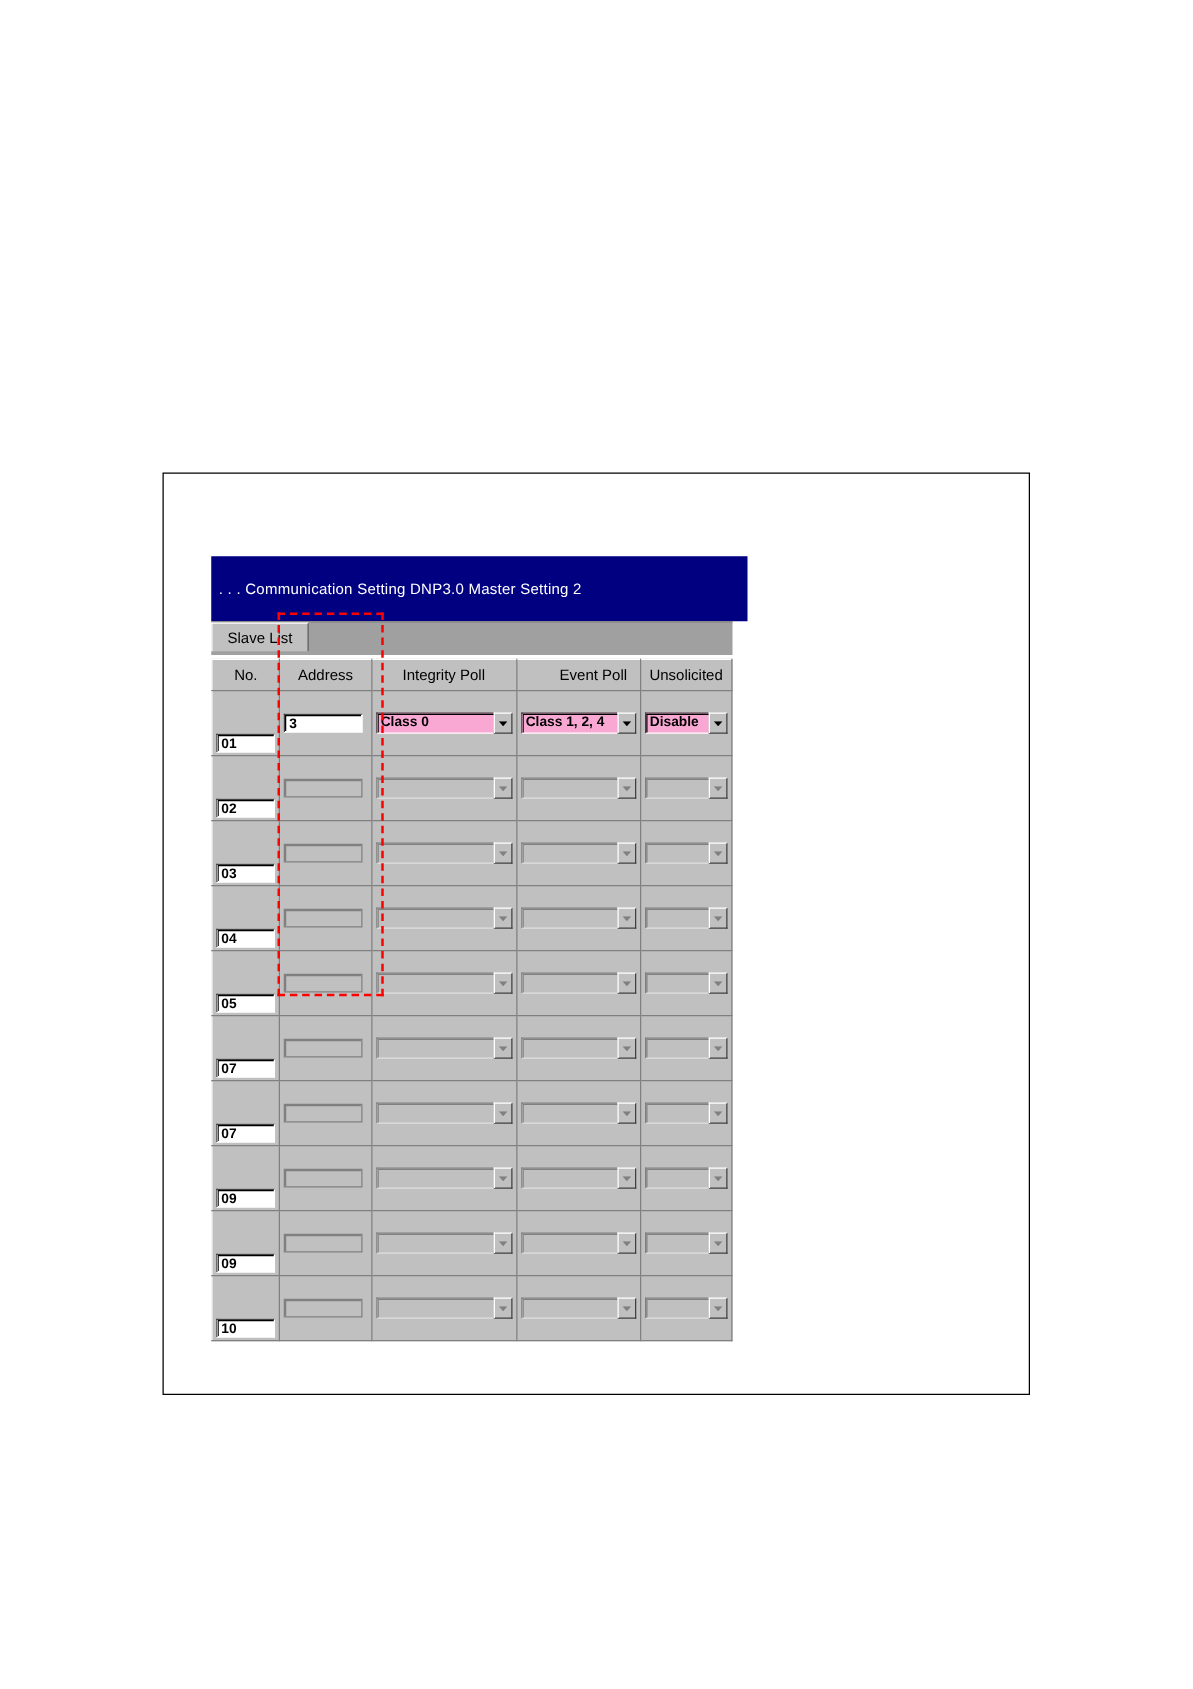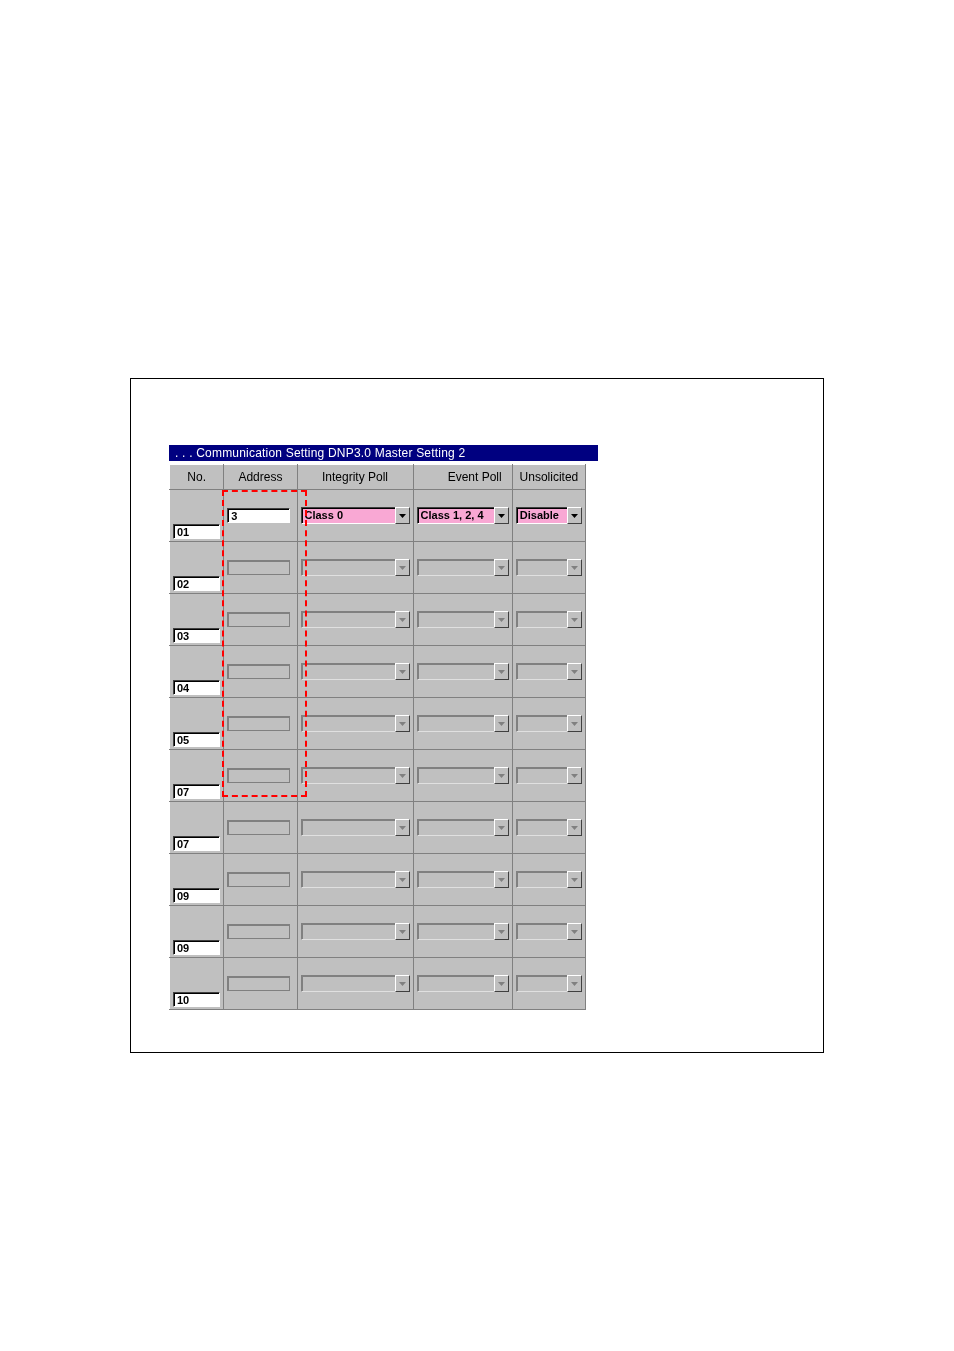--- a/index.html
+++ b/index.html
@@ -10,21 +10,21 @@
       font-size: 11px;
     }
     .outer-border {
       border: 1px solid #000;
       margin: 378px 130px 0 130px;
       padding: 66px 0 42px 38px;
     }
     .title-bar {
       background: #000080;
       color: #fff;
-      padding: 0 6px;
+      padding: 18px 6px;
       font-size: 12px;
       width: 417px;
       height: 16px;
       line-height: 16px;
       letter-spacing: 0.2px;
     }
     .tab-row {
       display: flex;
       background: #a0a0a0;
       width: 417px;
@@ -156,20 +156,23 @@
       pointer-events: none;
     }
     .rel { position: relative; }
   </style>
 </head>
 <body>
 
 <div class="outer-border">
   <div class="rel" style="width:417px;">
     <div class="title-bar">. . .  Communication Setting    DNP3.0 Master Setting 2</div>
+    <div class="tab-row">
+      <div class="tab">Slave List</div>
+    </div>
     <div class="table-wrap">
       <table>
         <colgroup>
           <col class="col-no">
             <col class="col-addr">
             <col class="col-int">
             <col class="col-evt">
             <col class="col-uns">
         </colgroup>
         <thead>

